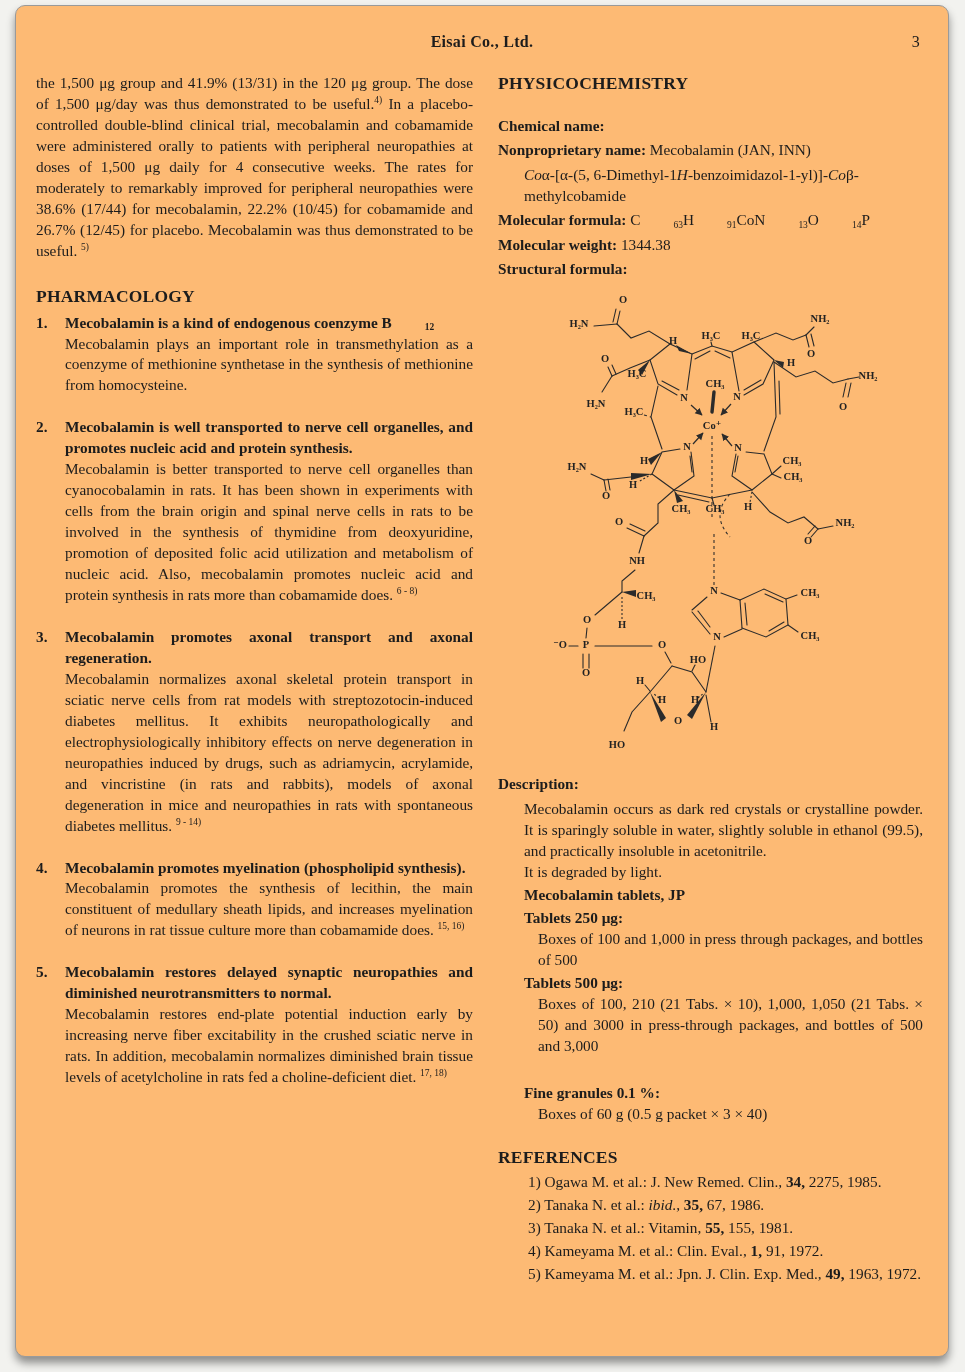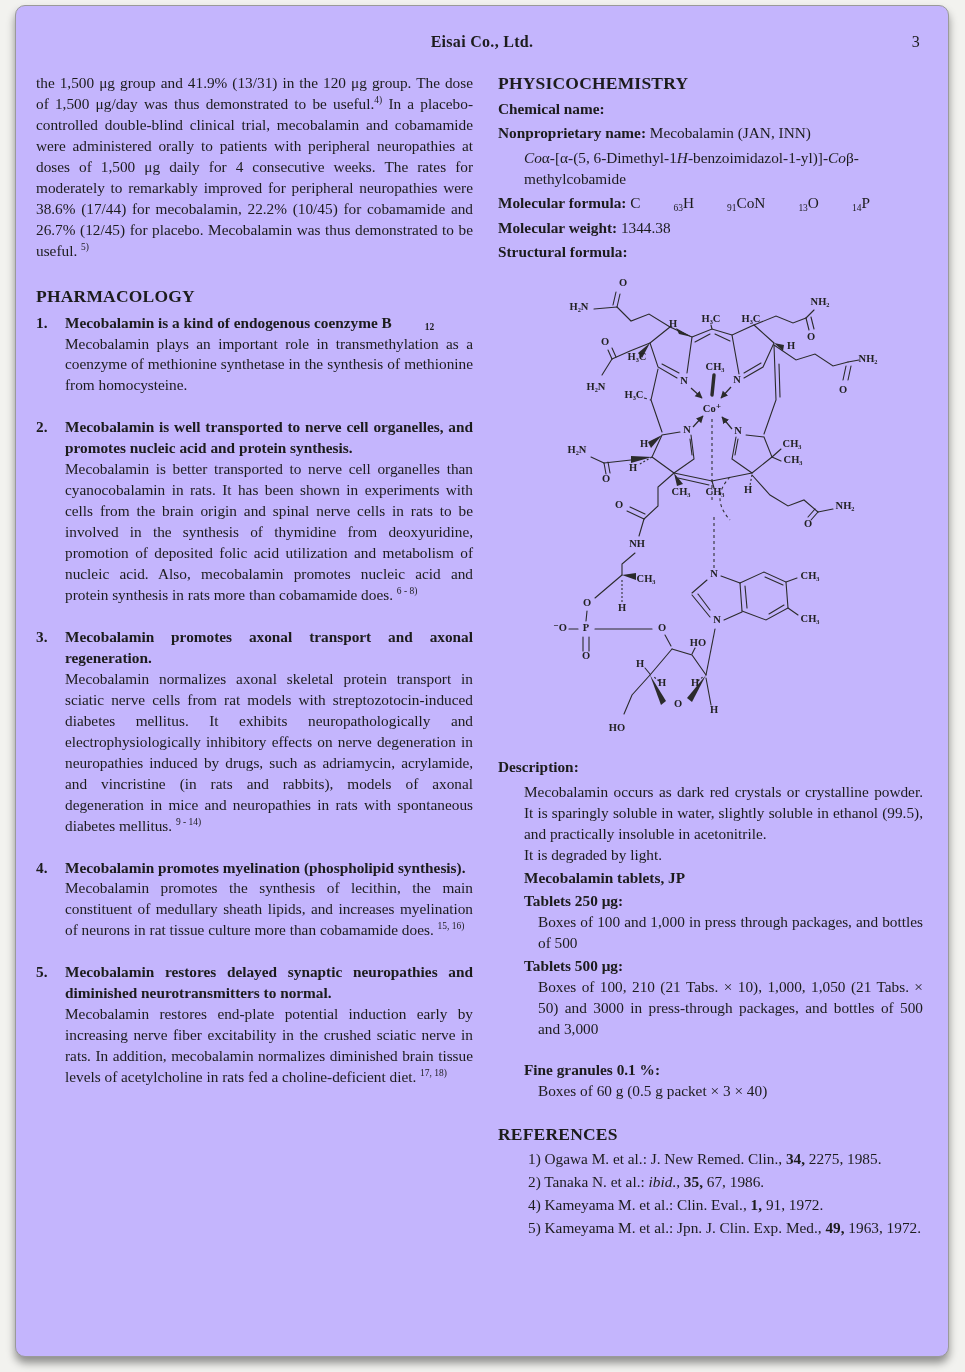--- a/index.html
+++ b/index.html
@@ -4,21 +4,21 @@
 <style>
   html,body{margin:0;padding:0;}
   body{
     width:965px;height:1372px;position:relative;
     background:#f2f2ef;
     font-family:"Liberation Serif","DejaVu Serif",serif;
     color:#1c1c1c;
   }
   .page{
     position:absolute;left:15px;top:5px;width:934px;height:1352px;
-    background:#c4b5fd;border:1.5px solid #9a9a9a;border-radius:10px;
+    background:#fdba74;border:1.5px solid #9a9a9a;border-radius:10px;
     box-shadow:0 6px 9px rgba(0,0,0,0.42);
     box-sizing:border-box;overflow:hidden;
   }
   .header{position:relative;padding-top:27px;text-align:center;
     font-size:16px;font-weight:bold;letter-spacing:0.3px;}
   .pageno{position:absolute;right:28px;top:27px;font-weight:normal;font-size:16px;}
   .columns{display:flex;margin:22px 16px 0 20px;gap:25px;}
   .col-left{width:437px;flex:none;}
   .col-right{width:425px;flex:none;}
   .j{text-align:justify;}
@@ -34,21 +34,21 @@
   .ititle{font-weight:bold;}
   .line{margin-bottom:3.5px;}
   .indent1{padding-left:26px;max-width:372px;}
   .bold{font-weight:bold;}
   .formula{margin:4px 0 6px 36px;}
   .sf-label{font:bold 10.5px "Liberation Serif","DejaVu Serif",serif;fill:#222;}
   .desc{padding-left:26px;margin-top:1px;}
   .h-pack{margin:20px 0 4px 0;}
   .pk1{padding-left:26px;font-weight:bold;margin-top:2px;}
   .pk2{padding-left:40px;}
-  .gap-top{margin-top:20px;}
+  .gap-top{margin-top:26px;}
   .h-ref{margin:22px 0 4px 0;}
   .ref{padding-left:60px;text-indent:-30px;margin-top:2px;}
 </style>
 </head>
 <body>
 
 <div class="page">
   <div class="header">
     <span>Eisai Co., Ltd.</span>
     <span class="pageno">3</span>
@@ -82,21 +82,21 @@
         <div class="ibody j">Mecobalamin promotes the synthesis of lecithin, the main constituent of medullary sheath lipids, and increases myelination of neurons in rat tissue culture more than cobamamide does. <sup>15, 16)</sup></div>
       </div>
       <div class="item">
         <span class="num">5.</span>
         <div class="ititle j">Mecobalamin restores delayed synaptic neuropathies and diminished neurotransmitters to normal.</div>
         <div class="ibody j">Mecobalamin restores end-plate potential induction early by increasing nerve fiber excitability in the crushed sciatic nerve in rats. In addition, mecobalamin normalizes diminished brain tissue levels of acetylcholine in rats fed a choline-deficient diet. <sup>17, 18)</sup></div>
       </div>
     </div>
 
     <div class="col-right">
-      <h2 style="margin-bottom:5px;">PHYSICOCHEMISTRY</h2>
+      <h2 style="margin-bottom:22px;">PHYSICOCHEMISTRY</h2>
       <div class="line"><b>Chemical name:</b></div>
       <div class="line"><b>Nonproprietary name:</b> Mecobalamin (JAN, INN)</div>
       <div class="line indent1"><i>Co</i>α-[α-(5, 6-Dimethyl-1<i>H</i>-benzoimidazol-1-yl)]-<i>Co</i>β-methylcobamide</div>
       <div class="line"><b>Molecular formula:</b> C<sub>63</sub>H<sub>91</sub>CoN<sub>13</sub>O<sub>14</sub>P</div>
       <div class="line"><b>Molecular weight:</b> 1344.38</div>
       <div class="line"><b>Structural formula:</b></div>
 
       <div class="formula">
         <svg width="370" height="480" viewBox="0 0 370 480" xmlns="http://www.w3.org/2000/svg">
           <defs>
@@ -290,17 +290,18 @@
       <div class="pk1">Tablets 250 μg:</div>
       <div class="pk2 j">Boxes of 100 and 1,000 in press through packages, and bottles of 500</div>
       <div class="pk1">Tablets 500 μg:</div>
       <div class="pk2 j">Boxes of 100, 210 (21 Tabs. × 10), 1,000, 1,050 (21 Tabs. × 50) and 3000 in press-through packages, and bottles of 500 and 3,000</div>
       <div class="pk1 gap-top">Fine granules 0.1 %:</div>
       <div class="pk2">Boxes of 60 g (0.5 g packet × 3 × 40)</div>
 
       <h2 class="h-ref">REFERENCES</h2>
       <div class="ref">1) Ogawa M. et al.: J. New Remed. Clin., <b>34,</b> 2275, 1985.</div>
       <div class="ref">2) Tanaka N. et al.: <i>ibid</i>., <b>35,</b> 67, 1986.</div>
+      <div class="ref">3) Tanaka N. et al.: Vitamin, <b>55,</b> 155, 1981.</div>
       <div class="ref">4) Kameyama M. et al.: Clin. Eval., <b>1,</b> 91, 1972.</div>
       <div class="ref">5) Kameyama M. et al.: Jpn. J. Clin. Exp. Med., <b>49,</b> 1963, 1972.</div>
     </div>
   </div>
 </div>
 
 </body></html>

